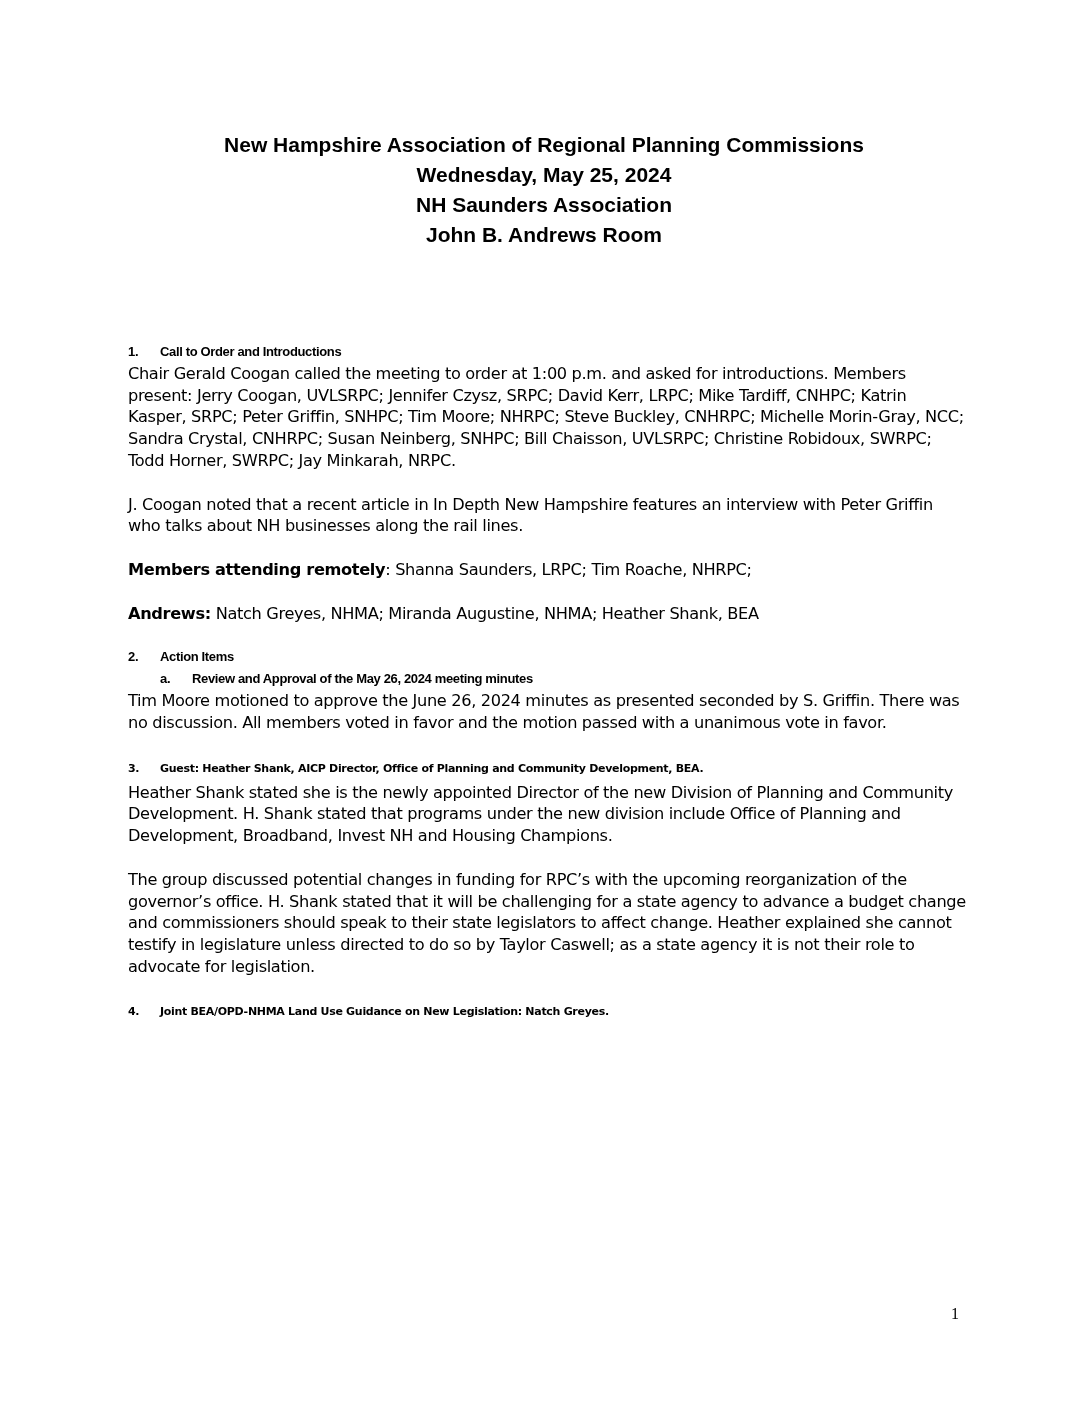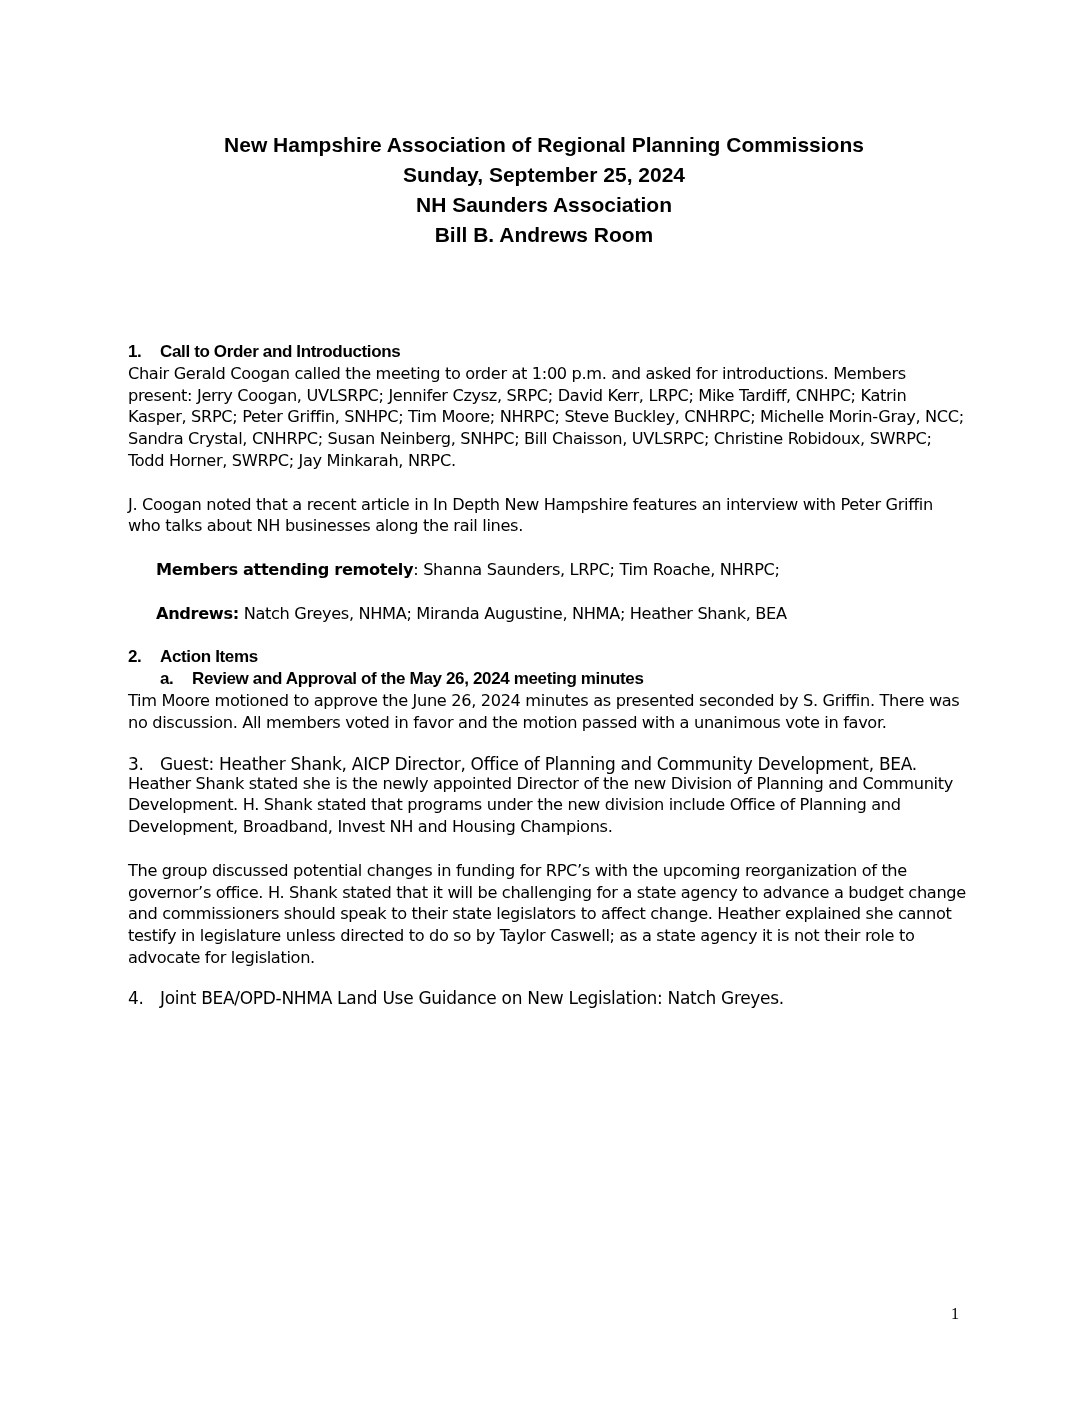--- a/index.html
+++ b/index.html
@@ -3,41 +3,41 @@
   <meta charset="utf-8">
   <style>
     html, body { margin: 0; padding: 0; background: #ffffff; }
     body { width: 1088px; height: 1408px; position: relative; overflow: hidden; color: #000; }
     .page { position: absolute; left: 0; top: 0; width: 1088px; height: 1276px; background: #fff; }
     .header { position: absolute; left: 0; top: 130px; width: 1088px; text-align: center;
       font-family: "Liberation Sans", sans-serif; font-weight: bold; font-size: 21px; line-height: 30px; }
     .header div { margin: 0; }
     .body { position: absolute; left: 128px; top: 341px; width: 840px;
       font-family: "DejaVu Sans", sans-serif; font-size: 16.2px; line-height: 21.7px; letter-spacing: -0.35px; }
-    .h { font-family: "Liberation Sans", sans-serif; font-weight: bold; font-size: 17px; line-height: 22px; margin: 0; }
+    .h { font-family: "Liberation Sans", sans-serif; font-weight: bold; font-size: 13px; line-height: 22px; margin: 0; }
     .h .num { display: inline-block; width: 32px; }
     .h.sub { padding-left: 32px; }
     .h.sub .num { width: 32px; }
-    .h3 { font-family: "DejaVu Sans", sans-serif; font-weight: normal; font-size: 17px; line-height: 17px; letter-spacing: -0.3px; padding-left: 32px; text-indent: -32px; }
+    .h3 { font-family: "DejaVu Sans", sans-serif; font-weight: bold; font-size: 11px; line-height: 26px; letter-spacing: -0.3px; padding-left: 32px; text-indent: -32px; }
     .h3 .num { display: inline-block; width: 32px; text-indent: 0; }
     p { margin: 0; }
     .gap { height: 22px; }
-    .b { font-weight: bold; margin-left: 28px; }
+    .b { font-weight: bold; }
     .pagenum { position: absolute; left: 951px; top: 1305px; font-family: "Liberation Serif", serif; font-size: 16px; }
   </style>
 </head>
 <body>
 
 <div class="page">
 
   <div class="header">
     <div>New Hampshire Association of Regional Planning Commissions</div>
-    <div>Sunday, September 25, 2024</div>
+    <div>Wednesday, May 25, 2024</div>
     <div>NH Saunders Association</div>
-    <div>Bill B. Andrews Room</div>
+    <div>John B. Andrews Room</div>
   </div>
 
   <div class="body">
 
     <div class="h">
       <span class="num">1.</span><span>Call to Order and Introductions</span>
     </div>
     <p>Chair Gerald Coogan called the meeting to order at 1:00 p.m. and asked for introductions. Members present: Jerry Coogan, UVLSRPC; Jennifer Czysz, SRPC; David Kerr, LRPC; Mike Tardiff, CNHPC; Katrin Kasper, SRPC; Peter Griffin, SNHPC; Tim Moore; NHRPC; Steve Buckley, CNHRPC; Michelle Morin-Gray, NCC; Sandra Crystal, CNHRPC; Susan Neinberg, SNHPC; Bill Chaisson, UVLSRPC; Christine Robidoux, SWRPC; Todd Horner, SWRPC; Jay Minkarah, NRPC.</p>
     <div class="gap"></div>
     <p>J. Coogan noted that a recent article in In Depth New Hampshire features an interview with Peter Griffin who talks about NH businesses along the rail lines.</p>

